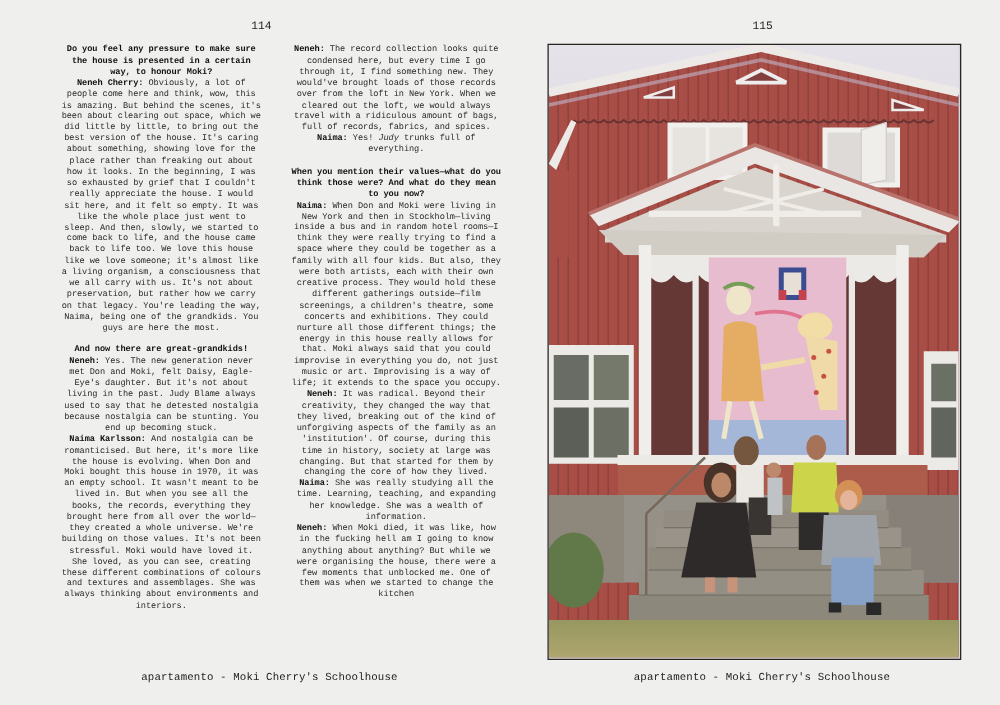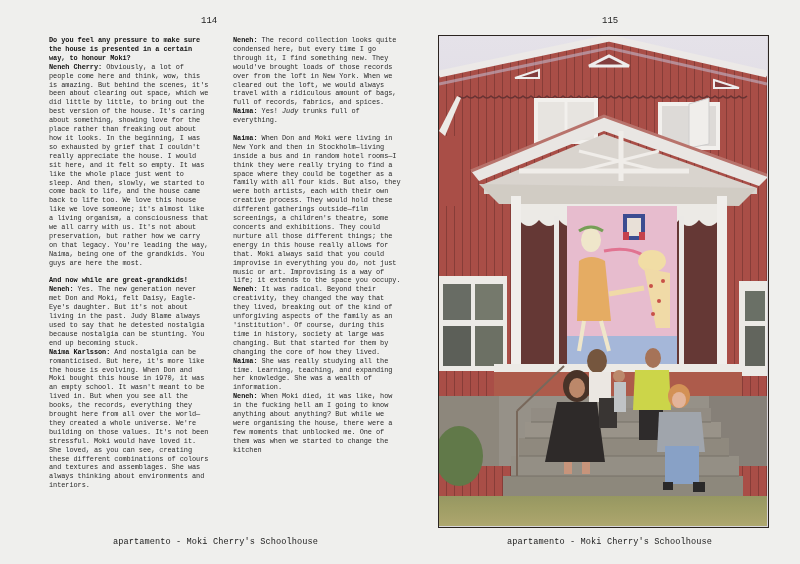--- a/index.html
+++ b/index.html
@@ -18,21 +18,21 @@
   #pn-left { left:185px; }
   #pn-right { left:586px; }
   .col {
     position:absolute; top:36px; width:160px;
     font-size:6.9px; line-height:8.9px;
     letter-spacing:-0.05px;
     white-space:normal;
   }
   #col1 { left:49px; }
   #col2 { left:200px; width:168px;margin-left:33px; }
-  .col p { margin:0; }
+  .col p { margin:0;text-align:center; }
   .col .q { font-weight:bold; color:#111; }
   .col .gap { height:8.9px; }
   .col .sp { font-weight:bold; color:#111; }
   .col em { font-style:italic; }
   .footer {
     position:absolute; top:537px; font-size:8.6px; color:#222;
     letter-spacing:0.1px;
   }
   #foot-left { left:113px; }
   #foot-right { left:507px; }
@@ -47,28 +47,29 @@
 </head>
 <body>
 
 <div id="pn-left" class="page-num">114</div>
 <div id="pn-right" class="page-num">115</div>
 
 <div id="col1" class="col">
     <p class="q">Do you feel any pressure to make sure the house is presented in a certain way, to honour Moki?</p>
     <p><span class="sp">Neneh Cherry:</span><span> Obviously, a lot of people come here and think, wow, this is amazing. But behind the scenes, it's been about clearing out space, which we did little by little, to bring out the best version of the house. It's caring about something, showing love for the place rather than freaking out about how it looks. In the beginning, I was so exhausted by grief that I couldn't really appreciate the house. I would sit here, and it felt so empty. It was like the whole place just went to sleep. And then, slowly, we started to come back to life, and the house came back to life too. We love this house like we love someone; it's almost like a living organism, a consciousness that we all carry with us. It's not about preservation, but rather how we carry on that legacy. You're leading the way, Naima, being one of the grandkids. You guys are here the most.</span></p>
     <p class="gap"></p>
-    <p class="q">And now while are great-grandkids!</p>
+    <p class="q">And now there are great-grandkids!</p>
     <p><span class="sp">Neneh:</span><span> Yes. The new generation never met Don and Moki, felt Daisy, Eagle-Eye's daughter. But it's not about living in the past. Judy Blame always used to say that he detested nostalgia because nostalgia can be stunting. You end up becoming stuck.</span></p>
     <p><span class="sp">Naima Karlsson:</span><span> And nostalgia can be romanticised. But here, it's more like the house is evolving. When Don and Moki bought this house in 1970, it was an empty school. It wasn't meant to be lived in. But when you see all the books, the records, everything they brought here from all over the world—they created a whole universe. We're building on those values. It's not been stressful. Moki would have loved it. She loved, as you can see, creating these different combinations of colours and textures and assemblages. She was always thinking about environments and interiors.</span></p>
   </div>
 <div id="col2" class="col">
     <p><span class="sp">Neneh:</span><span> The record collection looks quite condensed here, but every time I go through it, I find something new. They would've brought loads of those records over from the loft in New York. When we cleared out the loft, we would always travel with a ridiculous amount of bags, full of records, fabrics, and spices.</span></p>
     <p><span class="sp">Naima:</span><span> Yes! </span><em>Judy</em><span> trunks full of everything.</span></p>
     <p class="gap"></p>
+    <p class="q">When you mention their values—what do you think those were? And what do they mean to you now?</p>
     <p><span class="sp">Naima:</span><span> When Don and Moki were living in New York and then in Stockholm—living inside a bus and in random hotel rooms—I think they were really trying to find a space where they could be together as a family with all four kids. But also, they were both artists, each with their own creative process. They would hold these different gatherings outside—film screenings, a children's theatre, some concerts and exhibitions. They could nurture all those different things; the energy in this house really allows for that. Moki always said that you could improvise in everything you do, not just music or art. Improvising is a way of life; it extends to the space you occupy.</span></p>
     <p><span class="sp">Neneh:</span><span> It was radical. Beyond their creativity, they changed the way that they lived, breaking out of the kind of unforgiving aspects of the family as an 'institution'. Of course, during this time in history, society at large was changing. But that started for them by changing the core of how they lived.</span></p>
     <p><span class="sp">Naima:</span><span> She was really studying all the time. Learning, teaching, and expanding her knowledge. She was a wealth of information.</span></p>
     <p><span class="sp">Neneh:</span><span> When Moki died, it was like, how in the fucking hell am I going to know anything about anything? But while we were organising the house, there were a few moments that unblocked me. One of them was when we started to change the kitchen</span></p>
   </div>
 
 <div id="foot-left" class="footer">apartamento - Moki Cherry's Schoolhouse</div>
 <div id="foot-right" class="footer">apartamento - Moki Cherry's Schoolhouse</div>
 
 <div id="photo">

